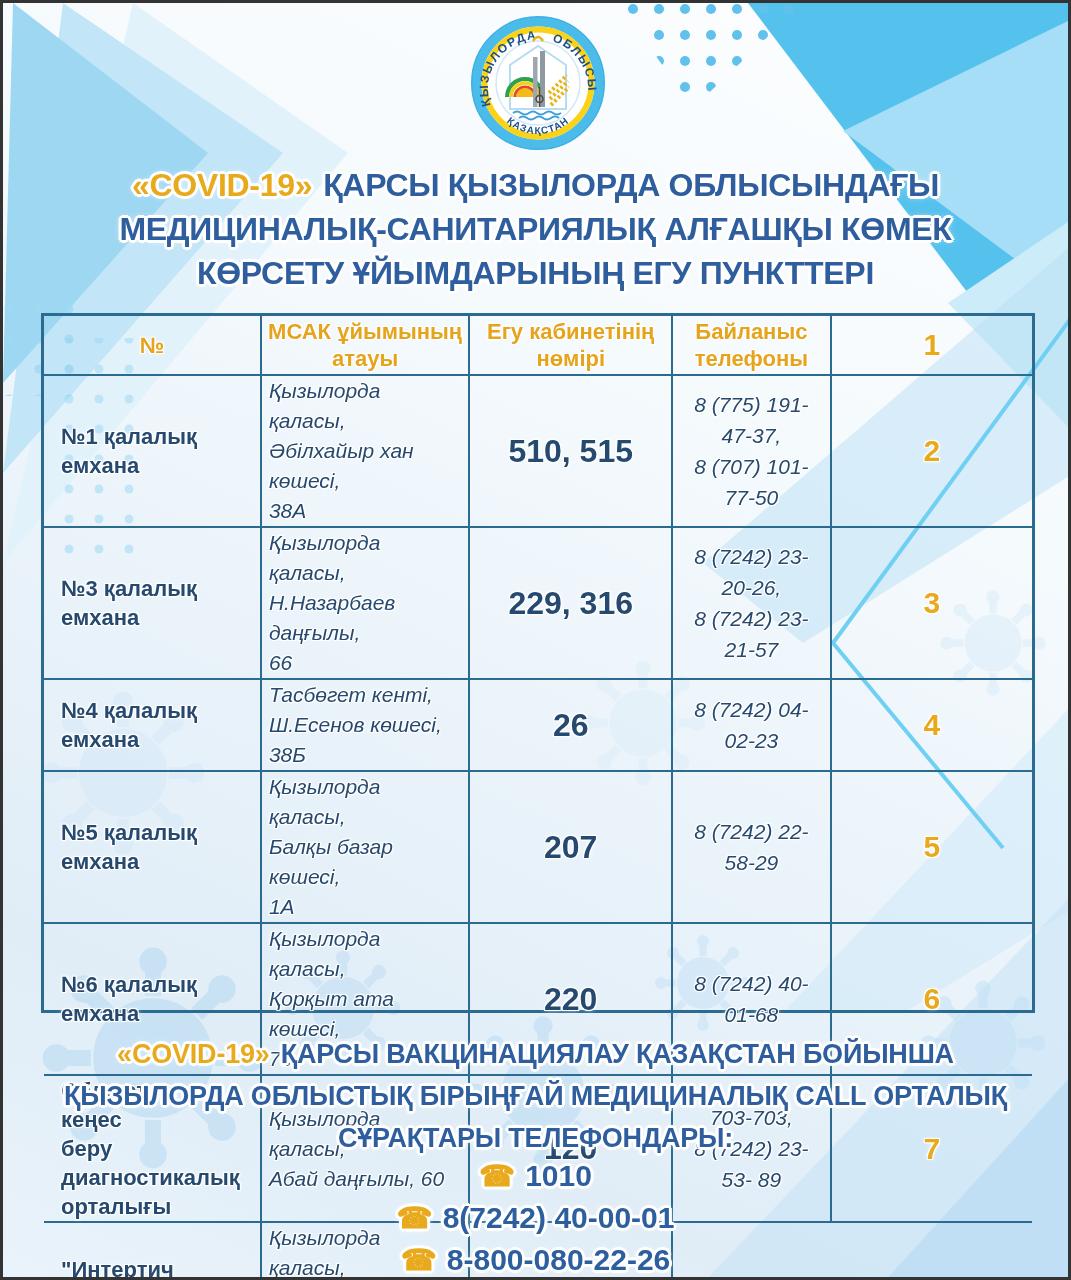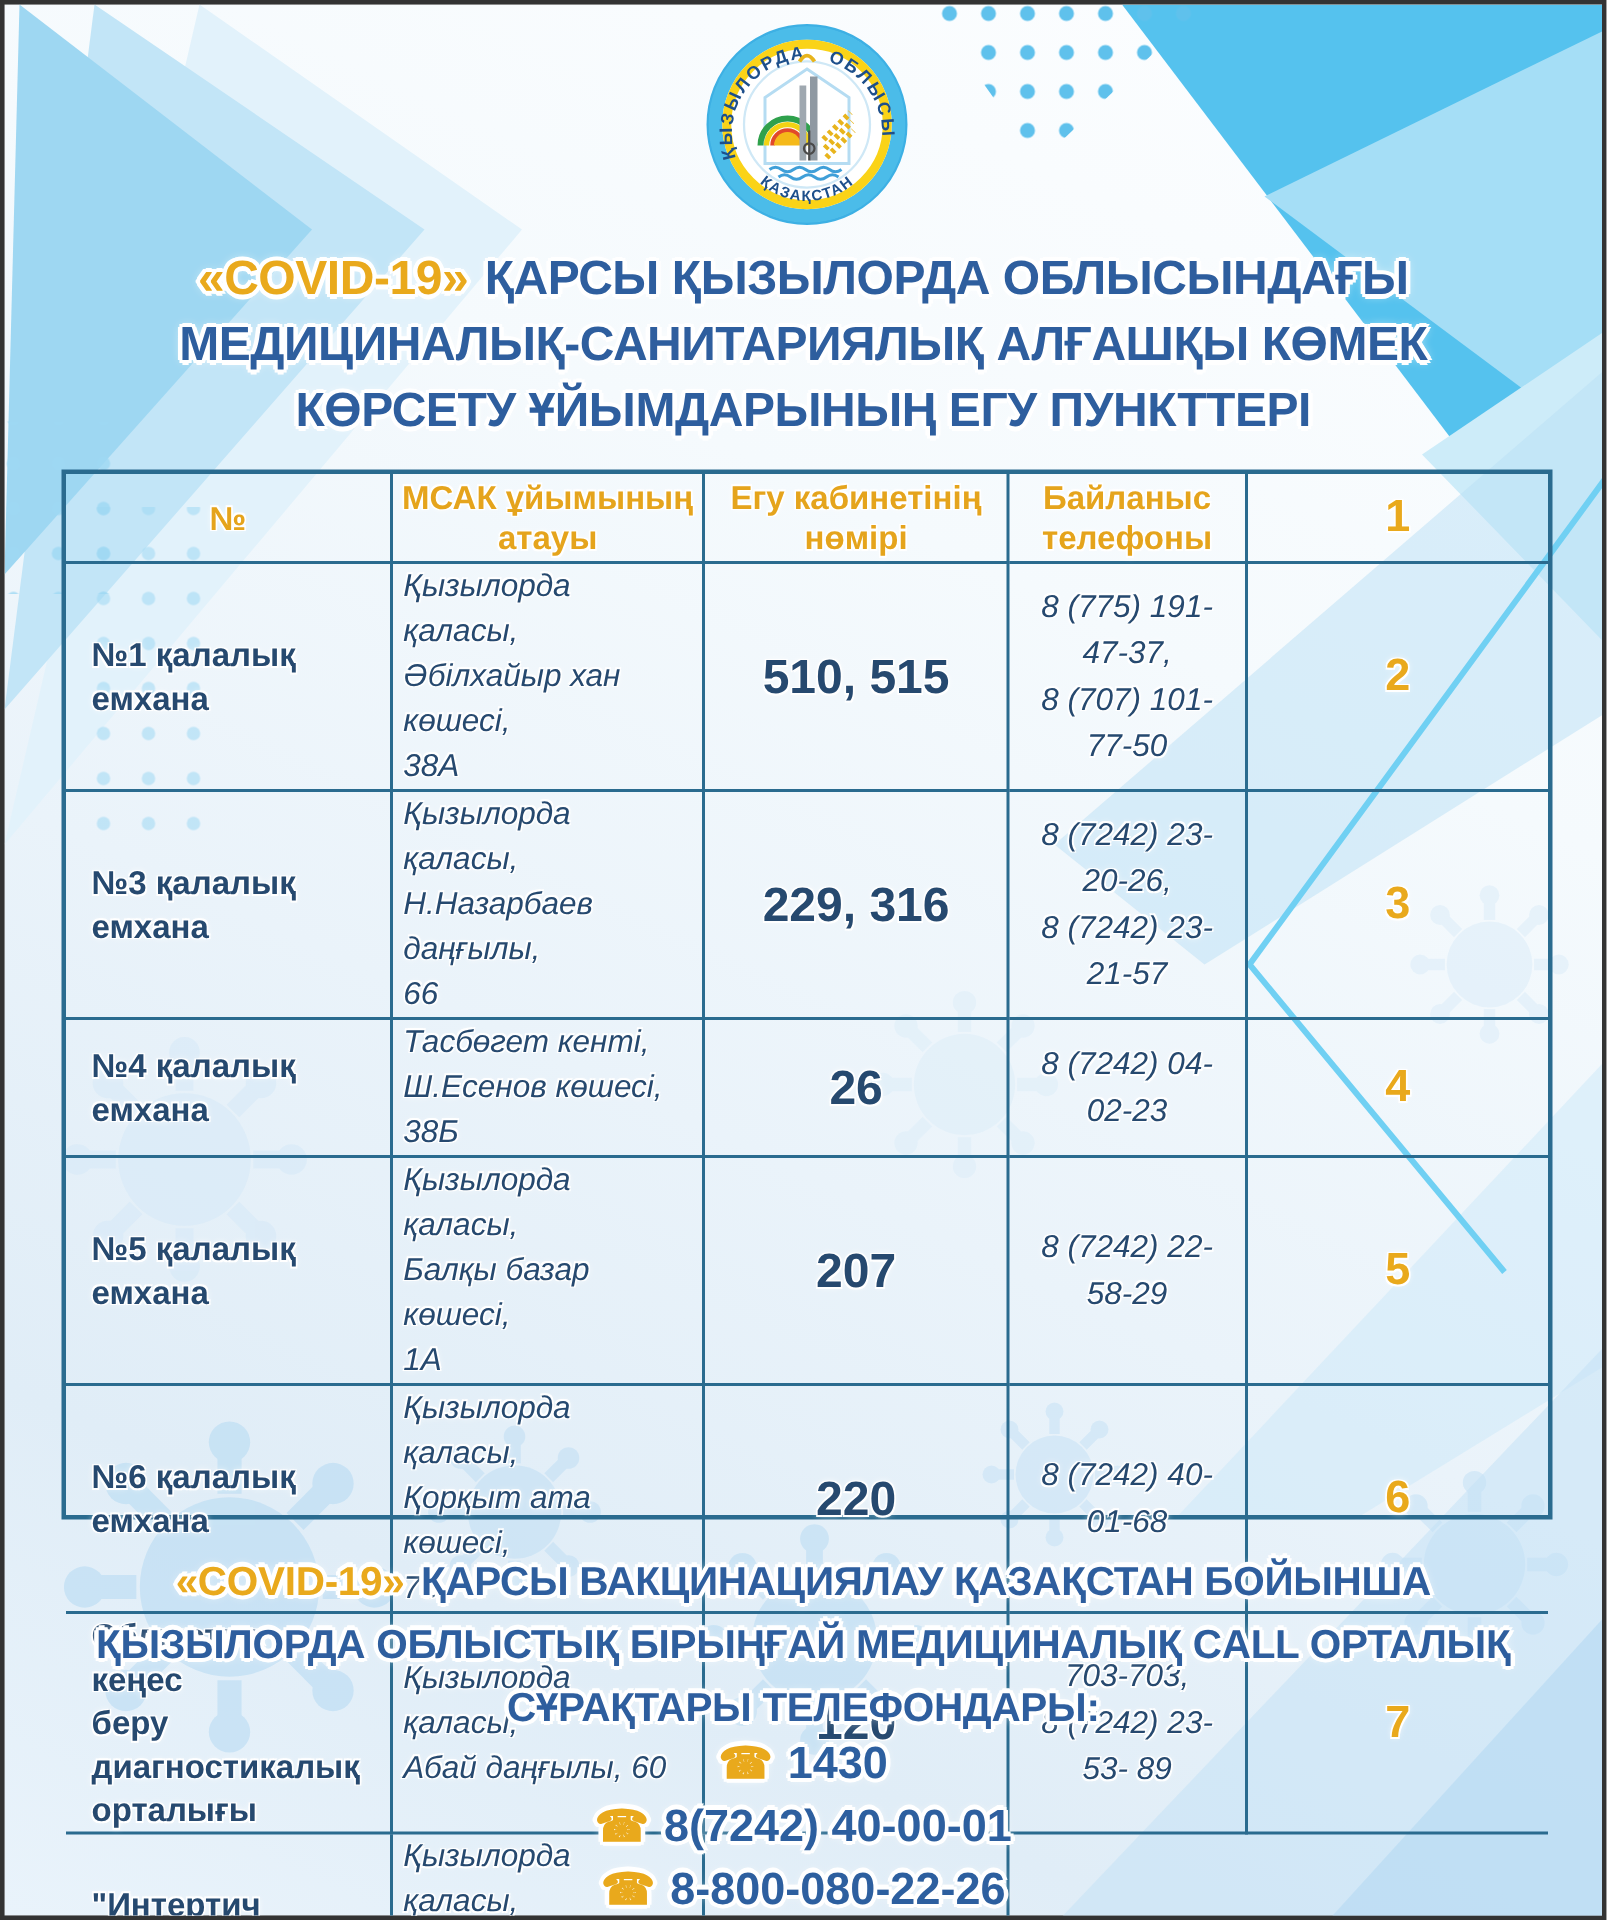--- a/index.html
+++ b/index.html
@@ -249,19 +249,19 @@
       <div class="cell cab">16</div>
     </div>
 
     <div class="footer-title outline-strong">
       <div><span class="gold">«COVID-19»</span><span>ҚАРСЫ ВАКЦИНАЦИЯЛАУ ҚАЗАҚСТАН БОЙЫНША</span></div>
       <div>ҚЫЗЫЛОРДА ОБЛЫСТЫҚ БІРЫҢҒАЙ МЕДИЦИНАЛЫҚ CALL ОРТАЛЫҚ</div>
       <div>СҰРАҚТАРЫ ТЕЛЕФОНДАРЫ:</div>
     </div>
 
     <div class="phones outline-strong">
-      <div class="phone-line"><span class="ph-icon">☎</span><span>1430</span></div>
+      <div class="phone-line"><span class="ph-icon">☎</span><span>1010</span></div>
       <div class="phone-line"><span class="ph-icon">☎</span><span>8(7242) 40-00-01</span></div>
       <div class="phone-line"><span class="ph-icon">☎</span><span>8-800-080-22-26</span></div>
     </div>
 
   </div>
 </div>
 
 </body></html>

